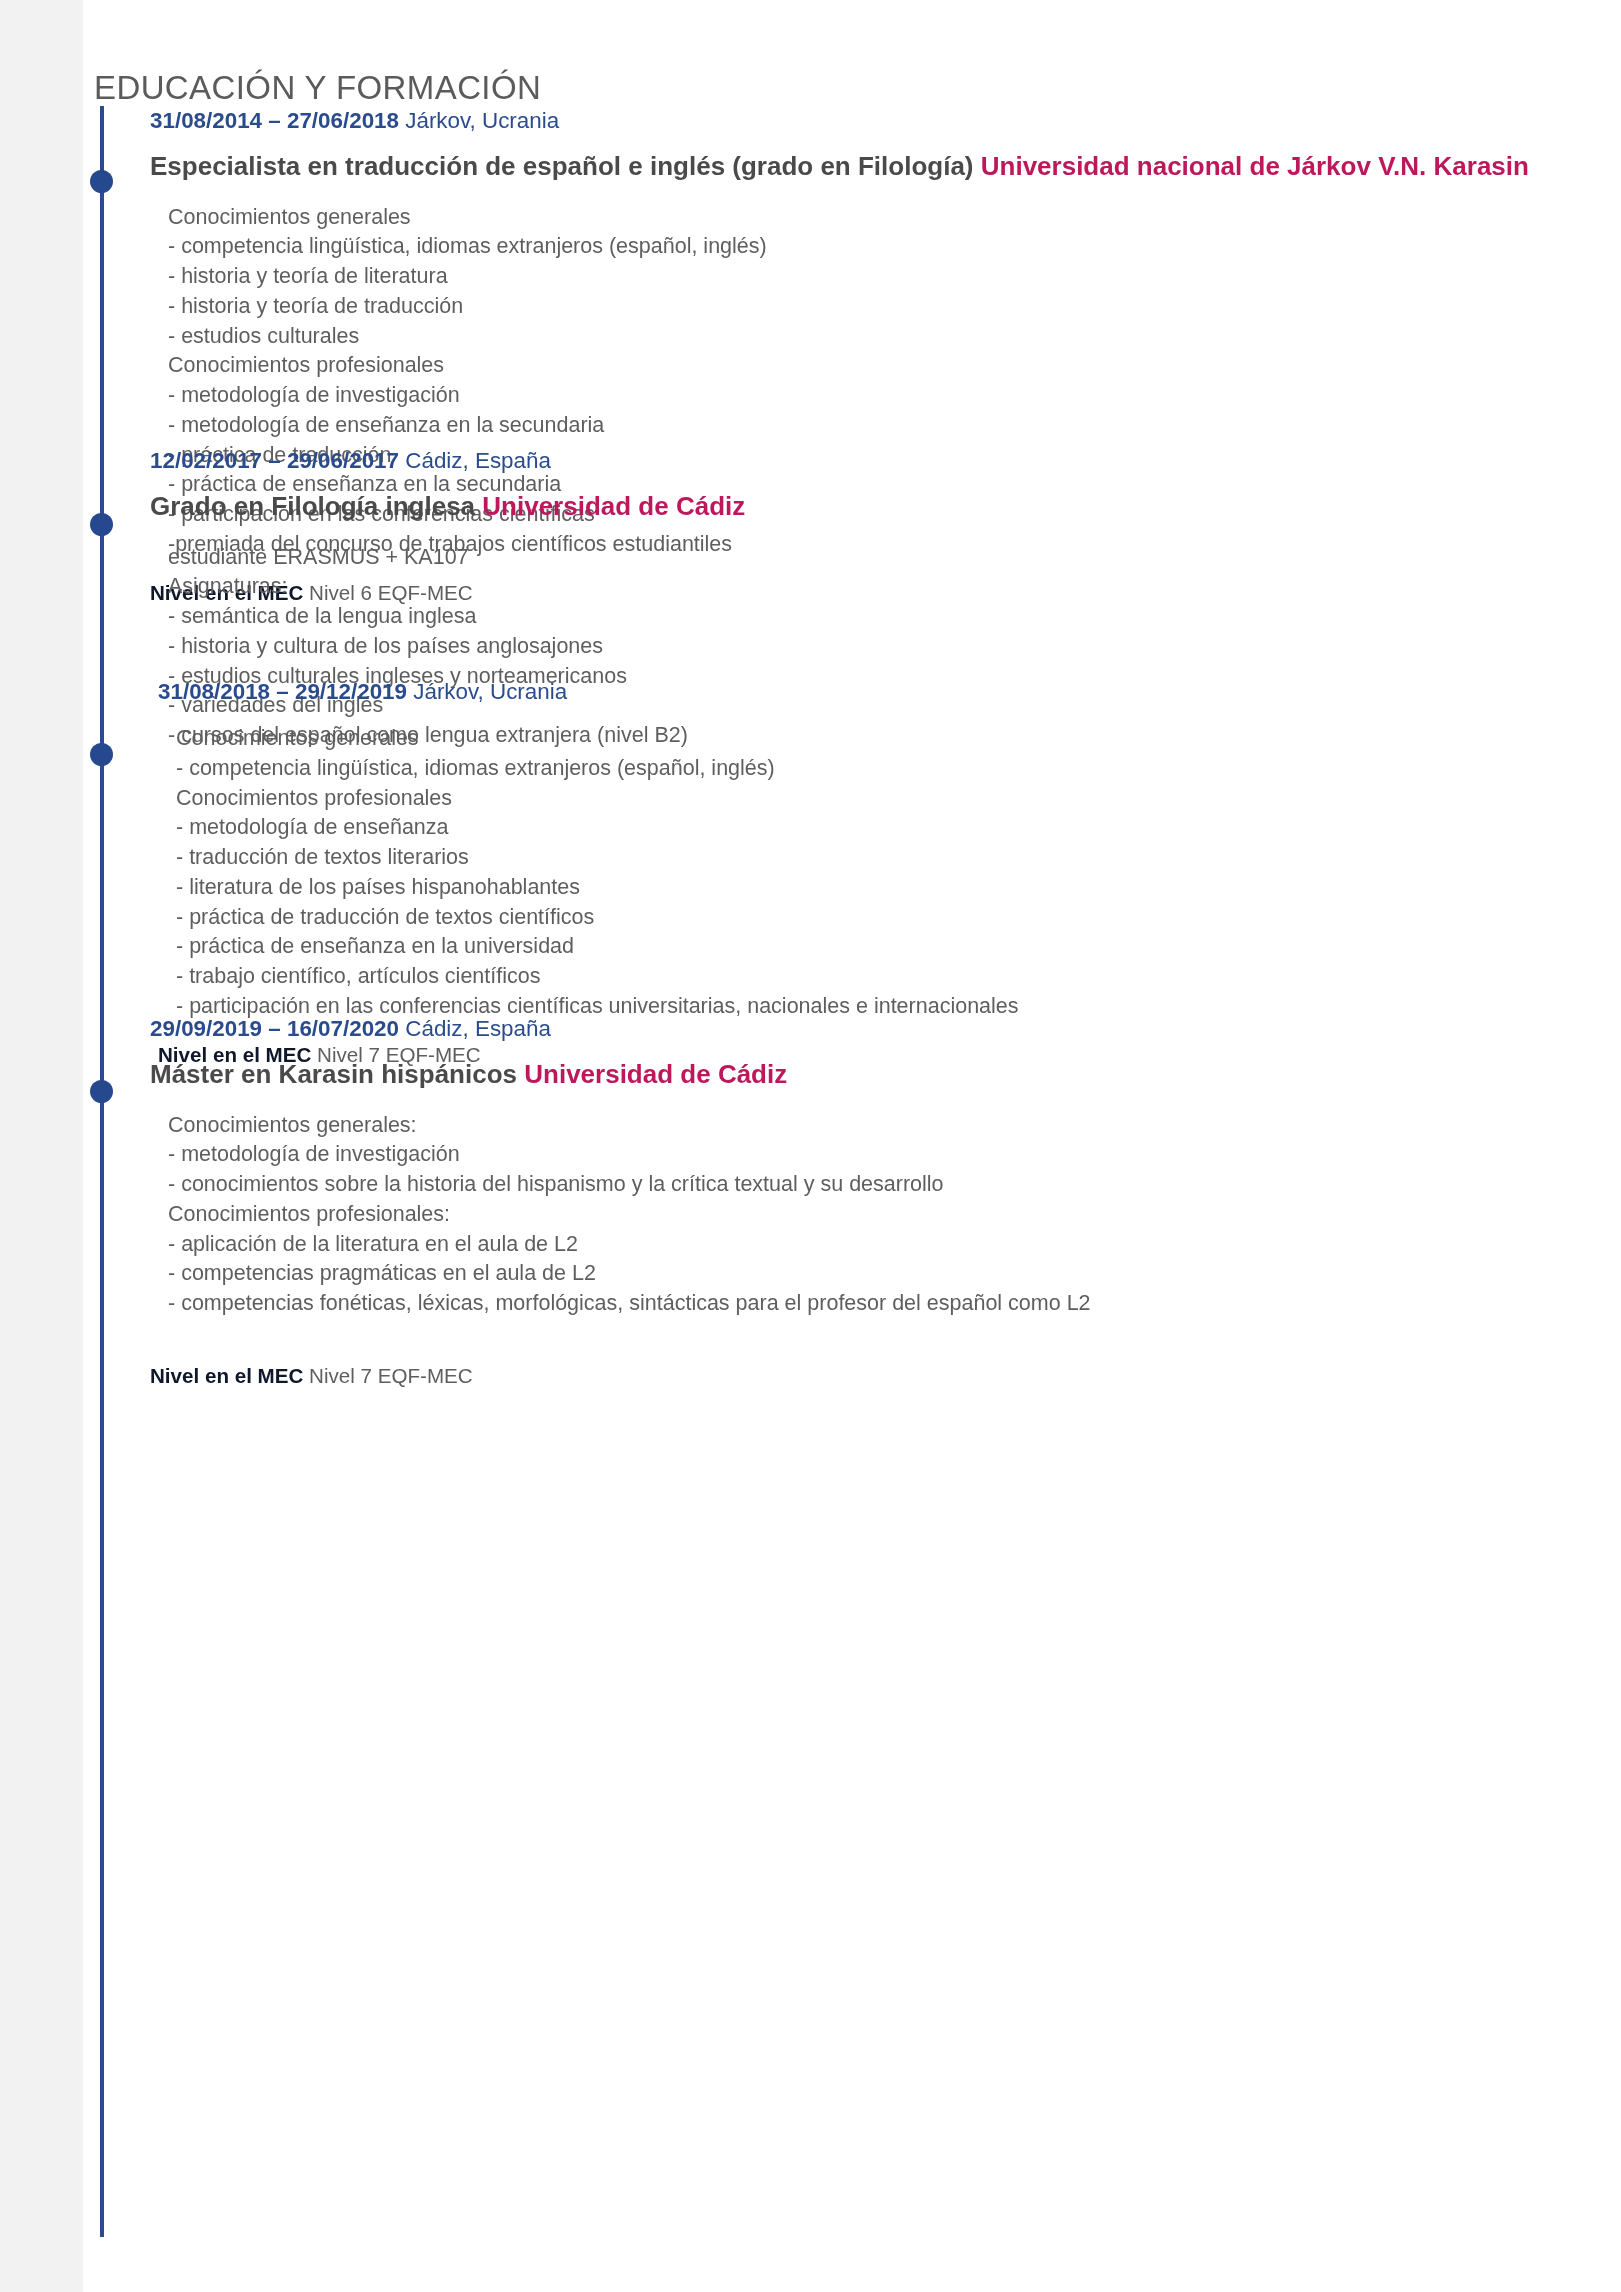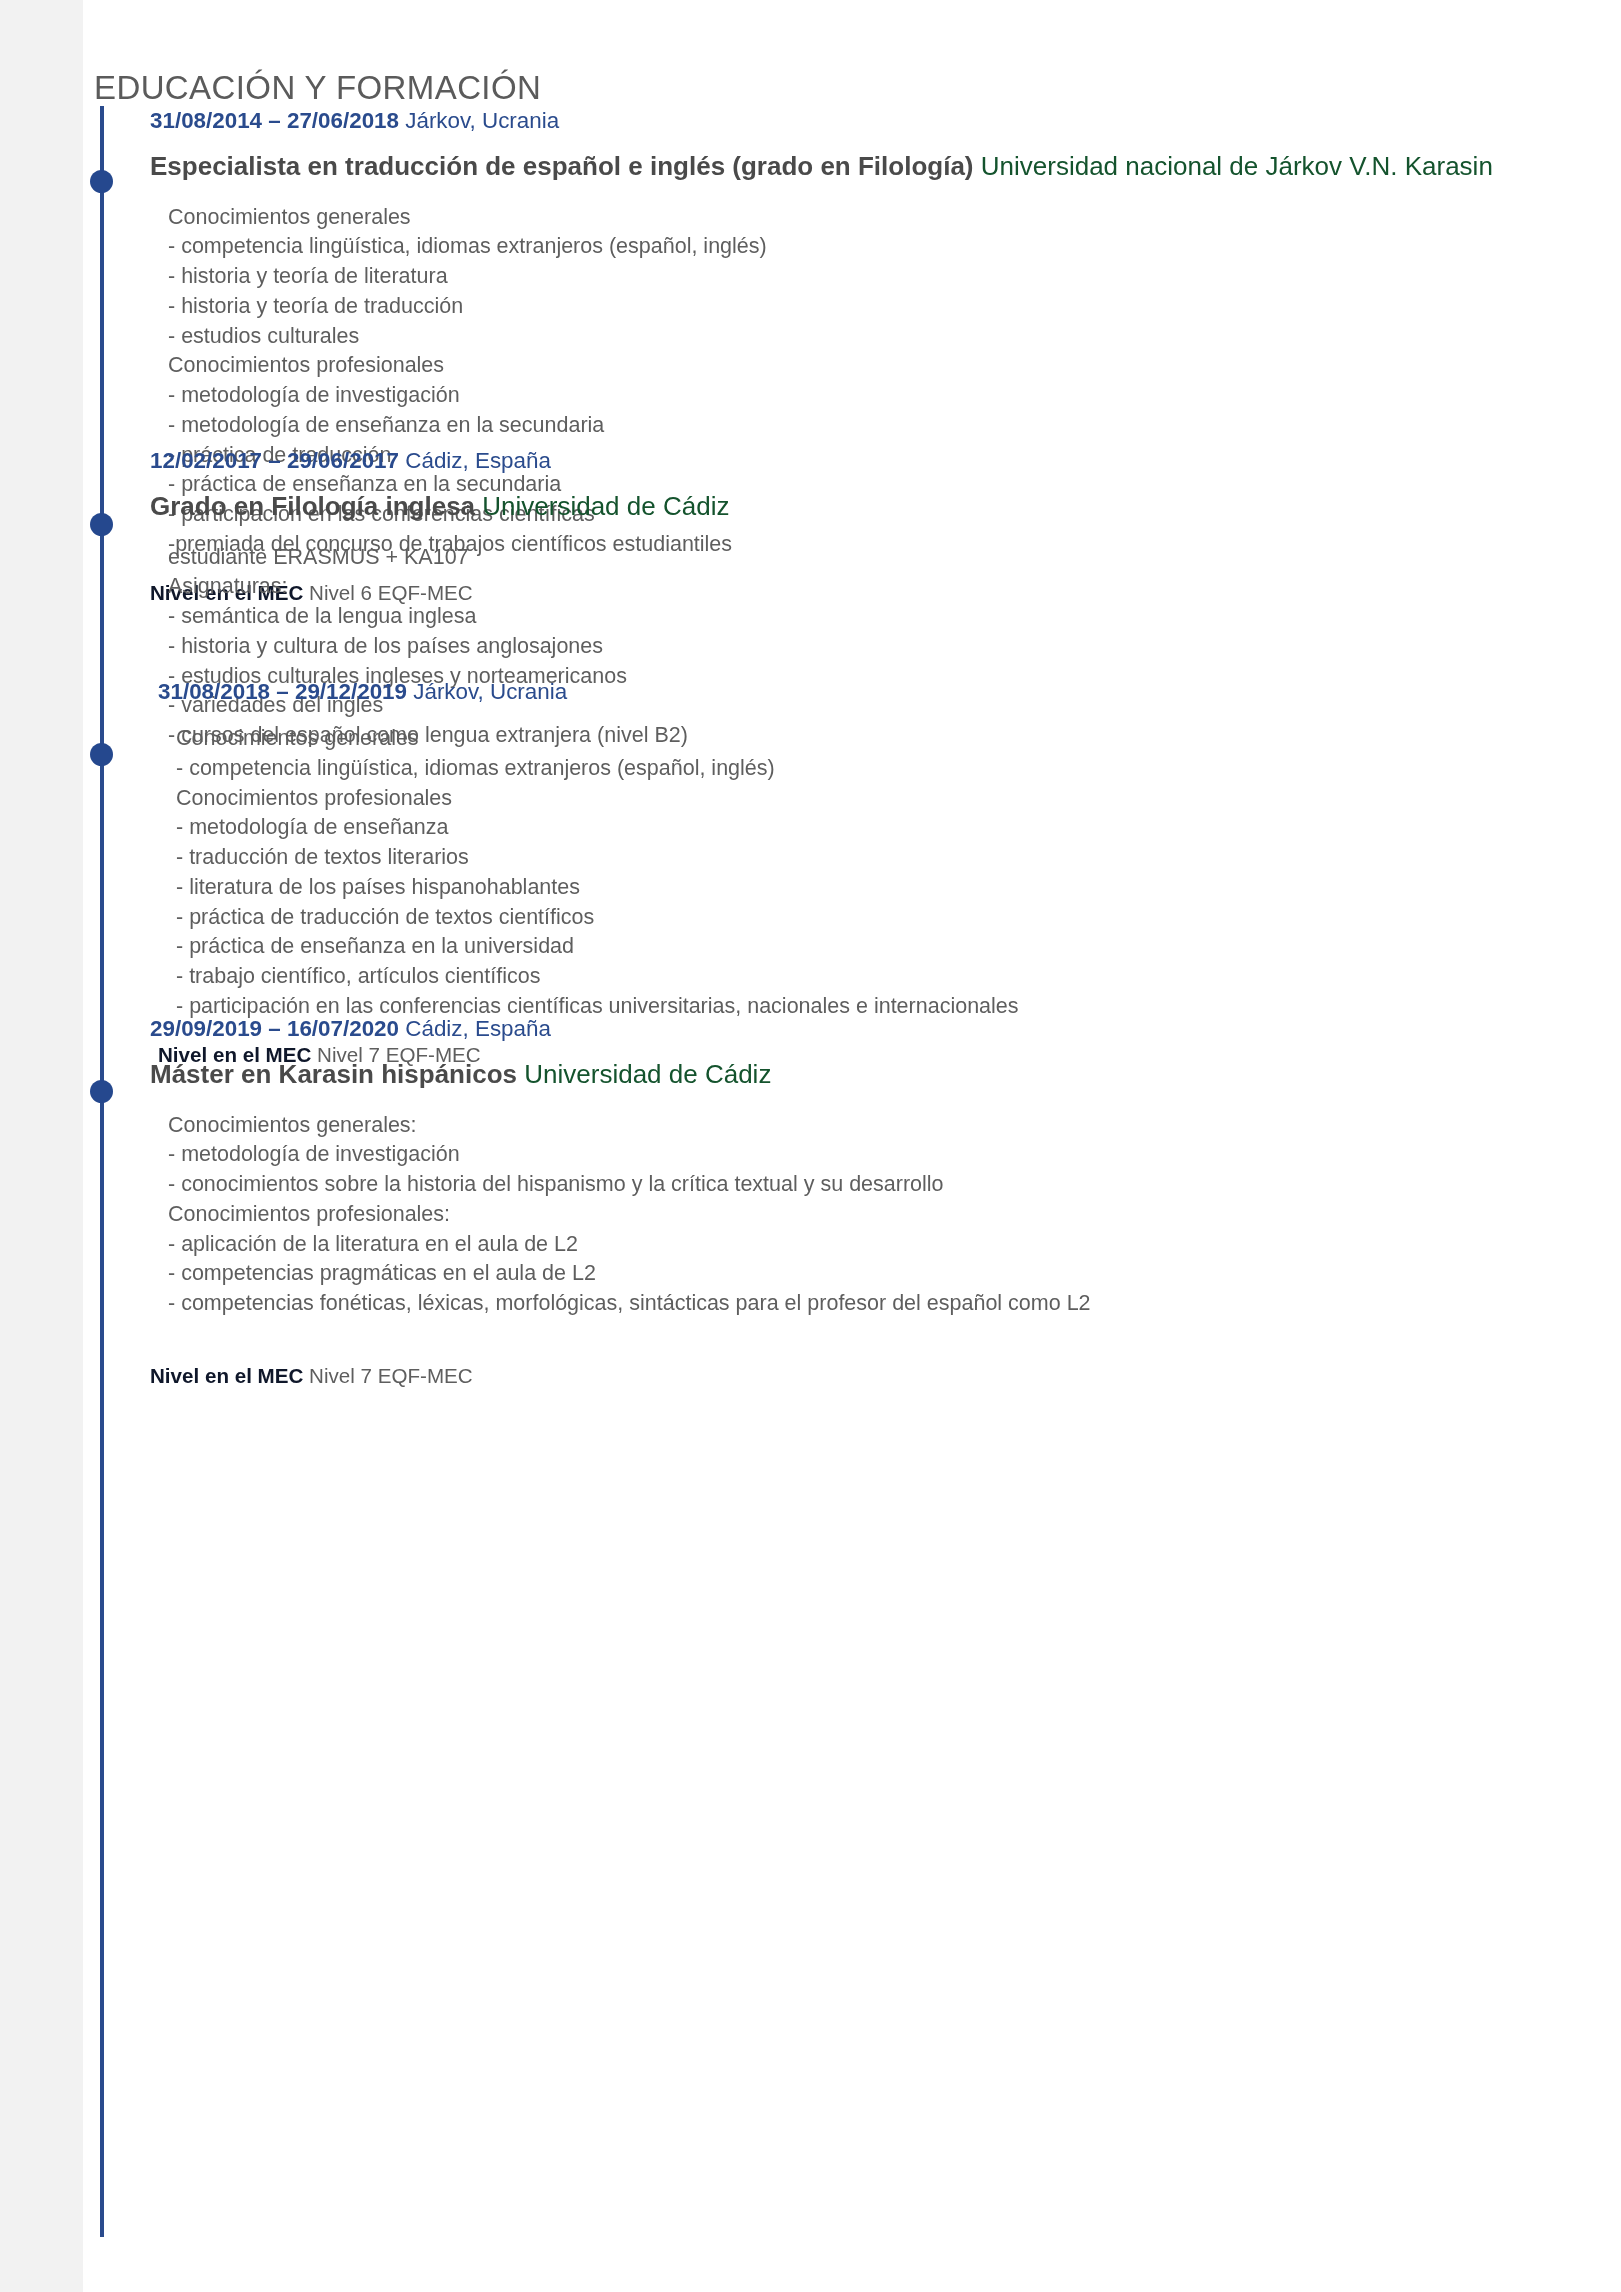--- a/index.html
+++ b/index.html
@@ -106,22 +106,22 @@
     line-height: 1.42;
     color: #4d4d4d;
     margin: 0 0 16px 0;
     font-weight: 400;
   }
   .entry-title .deg {
     font-weight: 700;
     color: #4a4a4a;
   }
   .entry-title .inst {
-    font-weight: 400;
-    color: #14532d;
+    font-weight: 700;
+    color: #be185d;
   }
 
   .entry-desc {
     font-size: 21.5px;
     line-height: 1.385;
     color: #5e5e5e;
     margin: 18px;
     white-space: pre-line;
   }
 

